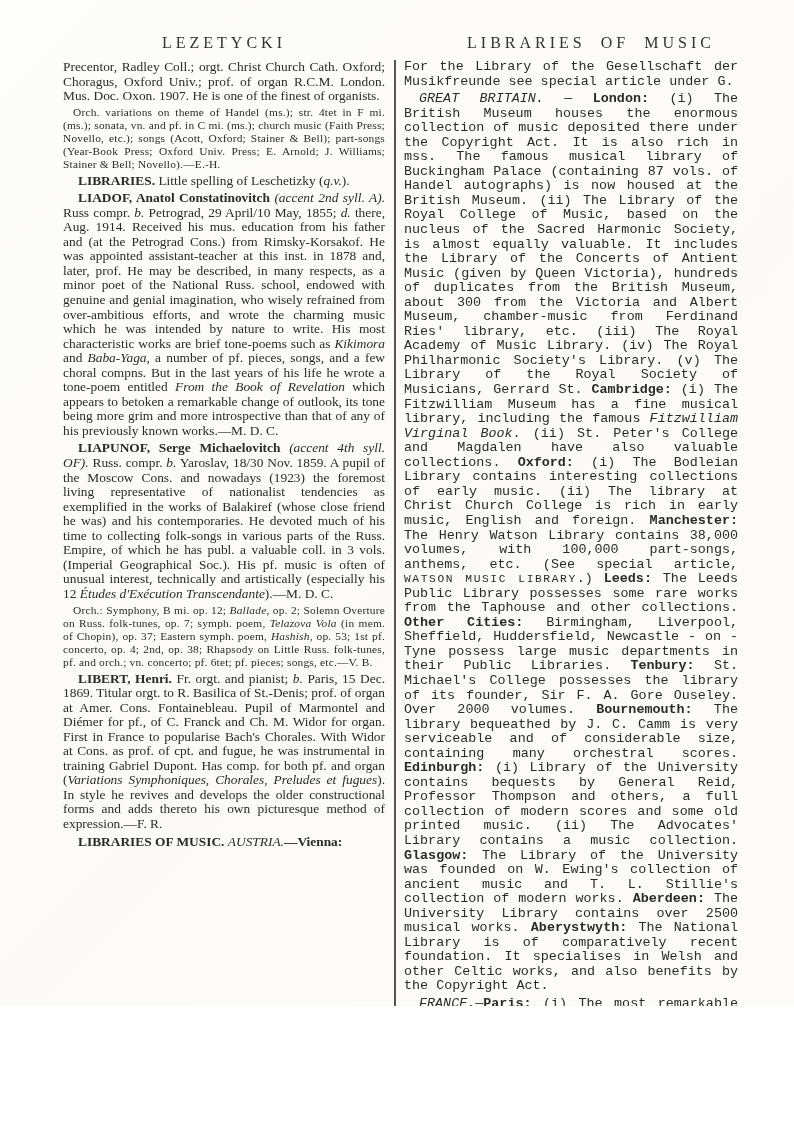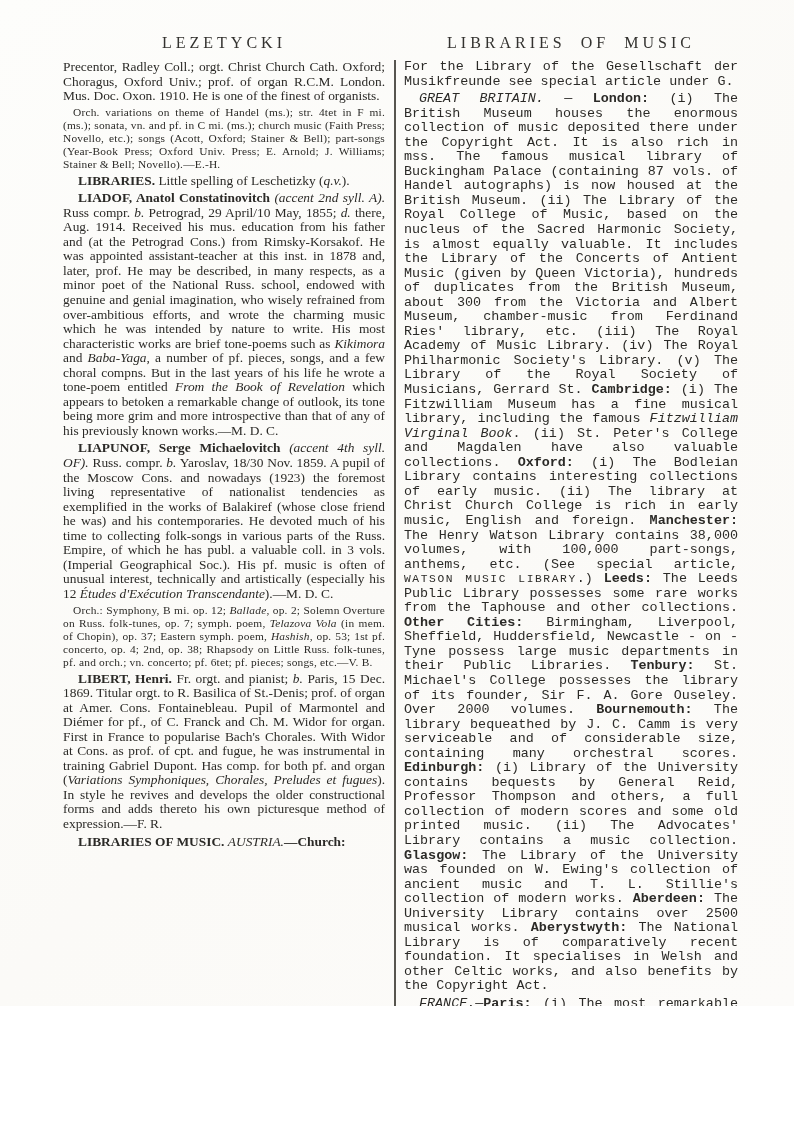--- a/index.html
+++ b/index.html
@@ -18,21 +18,21 @@
   .running-head {
     position: absolute; top: 34px;
     font-size: 16px;
     letter-spacing: 4px;
     word-spacing: 7px;
     text-align: center;
     color: #33322f;
     white-space: nowrap;
   }
   .running-head.left  { left: 63px;  width: 322px; }
-  .running-head.right { left: 404px; width: 334px; }
+  .running-head.right { left: 424px; width: 334px; }
   .column-divider {
     position: absolute;
     left: 394px; top: 60px;
     width: 1.5px; height: 982px;
     background: #57554f;
   }
   .text-column {
     position: absolute; top: 60px;
     font-size: 13.4px;
     line-height: 14.55px;
@@ -64,28 +64,28 @@
 </head>
 <body>
 
 <div class="page">
   <div class="running-head left">LEZETYCKI</div>
   <div class="running-head right">LIBRARIES OF MUSIC</div>
 
   <div class="column-divider"></div>
 
   <div class="text-column left">
-      <p class="para cont"><span class="seg-n">Precentor, Radley Coll.; orgt. Christ Church Cath. Oxford; Choragus, Oxford Univ.; prof. of organ R.C.M. London. Mus. Doc. Oxon. 1910. He is one of the finest of organists.</span></p>
+      <p class="para cont"><span class="seg-n">Precentor, Radley Coll.; orgt. Christ Church Cath. Oxford; Choragus, Oxford Univ.; prof. of organ R.C.M. London. Mus. Doc. Oxon. 1907. He is one of the finest of organists.</span></p>
       <p class="para small"><span class="seg-n">Orch. variations on theme of Handel (ms.); str. 4tet in F mi. (ms.); sonata, vn. and pf. in C mi. (ms.); church music (Faith Press; Novello, etc.); songs (Acott, Oxford; Stainer &amp; Bell); part-songs (Year-Book Press; Oxford Univ. Press; E. Arnold; J. Williams; Stainer &amp; Bell; Novello).—E.-H.</span></p>
       <p class="para entry"><span class="seg-b">LIBRARIES.</span><span class="seg-n"> Little spelling of Leschetizky (</span><span class="seg-i">q.v.</span><span class="seg-n">).</span></p>
       <p class="para entry"><span class="seg-b">LIADOF, Anatol Constatinovitch </span><span class="seg-i">(accent 2nd syll. A).</span><span class="seg-n"> Russ compr. </span><span class="seg-i">b.</span><span class="seg-n"> Petrograd, 29 April/10 May, 1855; </span><span class="seg-i">d.</span><span class="seg-n"> there, Aug. 1914. Received his mus. education from his father and (at the Petrograd Cons.) from Rimsky-Korsakof. He was appointed assistant-teacher at this inst. in 1878 and, later, prof. He may be described, in many respects, as a minor poet of the National Russ. school, endowed with genuine and genial imagination, who wisely refrained from over-ambitious efforts, and wrote the charming music which he was intended by nature to write. His most characteristic works are brief tone-poems such as </span><span class="seg-i">Kikimora</span><span class="seg-n"> and </span><span class="seg-i">Baba-Yaga</span><span class="seg-n">, a number of pf. pieces, songs, and a few choral compns. But in the last years of his life he wrote a tone-poem entitled </span><span class="seg-i">From the Book of Revelation</span><span class="seg-n"> which appears to betoken a remarkable change of outlook, its tone being more grim and more introspective than that of any of his previously known works.—M. D. C.</span></p>
       <p class="para entry"><span class="seg-b">LIAPUNOF, Serge Michaelovitch </span><span class="seg-i">(accent 4th syll. OF).</span><span class="seg-n"> Russ. compr. </span><span class="seg-i">b.</span><span class="seg-n"> Yaroslav, 18/30 Nov. 1859. A pupil of the Moscow Cons. and nowadays (1923) the foremost living representative of nationalist tendencies as exemplified in the works of Balakiref (whose close friend he was) and his contemporaries. He devoted much of his time to collecting folk-songs in various parts of the Russ. Empire, of which he has publ. a valuable coll. in 3 vols. (Imperial Geographical Soc.). His pf. music is often of unusual interest, technically and artistically (especially his 12 </span><span class="seg-i">Études d'Exécution Transcendante</span><span class="seg-n">).—M. D. C.</span></p>
       <p class="para small"><span class="seg-n">Orch.: Symphony, B mi. op. 12; </span><span class="seg-i">Ballade</span><span class="seg-n">, op. 2; Solemn Overture on Russ. folk-tunes, op. 7; symph. poem, </span><span class="seg-i">Telazova Vola</span><span class="seg-n"> (in mem. of Chopin), op. 37; Eastern symph. poem, </span><span class="seg-i">Hashish</span><span class="seg-n">, op. 53; 1st pf. concerto, op. 4; 2nd, op. 38; Rhapsody on Little Russ. folk-tunes, pf. and orch.; vn. concerto; pf. 6tet; pf. pieces; songs, etc.—V. B.</span></p>
       <p class="para entry"><span class="seg-b">LIBERT, Henri.</span><span class="seg-n"> Fr. orgt. and pianist; </span><span class="seg-i">b.</span><span class="seg-n"> Paris, 15 Dec. 1869. Titular orgt. to R. Basilica of St.-Denis; prof. of organ at Amer. Cons. Fontainebleau. Pupil of Marmontel and Diémer for pf., of C. Franck and Ch. M. Widor for organ. First in France to popularise Bach's Chorales. With Widor at Cons. as prof. of cpt. and fugue, he was instrumental in training Gabriel Dupont. Has comp. for both pf. and organ (</span><span class="seg-i">Variations Symphoniques, Chorales, Preludes et fugues</span><span class="seg-n">). In style he revives and develops the older constructional forms and adds thereto his own picturesque method of expression.—F. R.</span></p>
-      <p class="para entry"><span class="seg-b">LIBRARIES OF MUSIC. </span><span class="seg-i">AUSTRIA.</span><span class="seg-b">—Church:</span></p>
+      <p class="para entry"><span class="seg-b">LIBRARIES OF MUSIC. </span><span class="seg-i">AUSTRIA.</span><span class="seg-b">—Vienna:</span></p>
     </div>
 
   <div class="text-column right">
       <p class="para cont"><span class="seg-n">For the Library of the Gesellschaft der Musikfreunde see special article under G.</span></p>
       <p class="para entry"><span class="seg-i">GREAT BRITAIN.</span><span class="seg-n"> — </span><span class="seg-b">London:</span><span class="seg-n"> (i) The British Museum houses the enormous collection of music deposited there under the Copyright Act. It is also rich in mss. The famous musical library of Buckingham Palace (containing 87 vols. of Handel autographs) is now housed at the British Museum. (ii) The Library of the Royal College of Music, based on the nucleus of the Sacred Harmonic Society, is almost equally valuable. It includes the Library of the Concerts of Antient Music (given by Queen Victoria), hundreds of duplicates from the British Museum, about 300 from the Victoria and Albert Museum, chamber-music from Ferdinand Ries' library, etc. (iii) The Royal Academy of Music Library. (iv) The Royal Philharmonic Society's Library. (v) The Library of the Royal Society of Musicians, Gerrard St. </span><span class="seg-b">Cambridge:</span><span class="seg-n"> (i) The Fitzwilliam Museum has a fine musical library, including the famous </span><span class="seg-i">Fitzwilliam Virginal Book</span><span class="seg-n">. (ii) St. Peter's College and Magdalen have also valuable collections. </span><span class="seg-b">Oxford:</span><span class="seg-n"> (i) The Bodleian Library contains interesting collections of early music. (ii) The library at Christ Church College is rich in early music, English and foreign. </span><span class="seg-b">Manchester:</span><span class="seg-n"> The Henry Watson Library contains 38,000 volumes, with 100,000 part-songs, anthems, etc. (See special article, </span><span class="seg-sc">WATSON MUSIC LIBRARY</span><span class="seg-n">.) </span><span class="seg-b">Leeds:</span><span class="seg-n"> The Leeds Public Library possesses some rare works from the Taphouse and other collections. </span><span class="seg-b">Other Cities:</span><span class="seg-n"> Birmingham, Liverpool, Sheffield, Huddersfield, Newcastle - on - Tyne possess large music departments in their Public Libraries. </span><span class="seg-b">Tenbury:</span><span class="seg-n"> St. Michael's College possesses the library of its founder, Sir F. A. Gore Ouseley. Over 2000 volumes. </span><span class="seg-b">Bournemouth:</span><span class="seg-n"> The library bequeathed by J. C. Camm is very serviceable and of considerable size, containing many orchestral scores. </span><span class="seg-b">Edinburgh:</span><span class="seg-n"> (i) Library of the University contains bequests by General Reid, Professor Thompson and others, a full collection of modern scores and some old printed music. (ii) The Advocates' Library contains a music collection. </span><span class="seg-b">Glasgow:</span><span class="seg-n"> The Library of the University was founded on W. Ewing's collection of ancient music and T. L. Stillie's collection of modern works. </span><span class="seg-b">Aberdeen:</span><span class="seg-n"> The University Library contains over 2500 musical works. </span><span class="seg-b">Aberystwyth:</span><span class="seg-n"> The National Library is of comparatively recent foundation. It specialises in Welsh and other Celtic works, and also benefits by the Copyright Act.</span></p>
       <p class="para entry"><span class="seg-i">FRANCE.</span><span class="seg-n">—</span><span class="seg-b">Paris:</span><span class="seg-n"> (i) The most remarkable collection is that of the Bibliothèque Nationale, consisting of the old Bibliothèque du Roi to which numerous bequests and purchases have been added. Since time of Revolution it has received all publ. compns. There is a catalogue in 8 vols. (see </span><span class="seg-sc">ÉCORCHEVILLE</span><span class="seg-n">). (ii) The Bibliothèque Ste.-Geneviève and (iii) the Bibliothèque Mazarine contain precious old mss. Of exclusively musical libraries, there are (iv) the Bibliothèque du Conservatoire, the in-</span></p>
     </div>
 
   <div class="page-number">296</div>
 </div>

